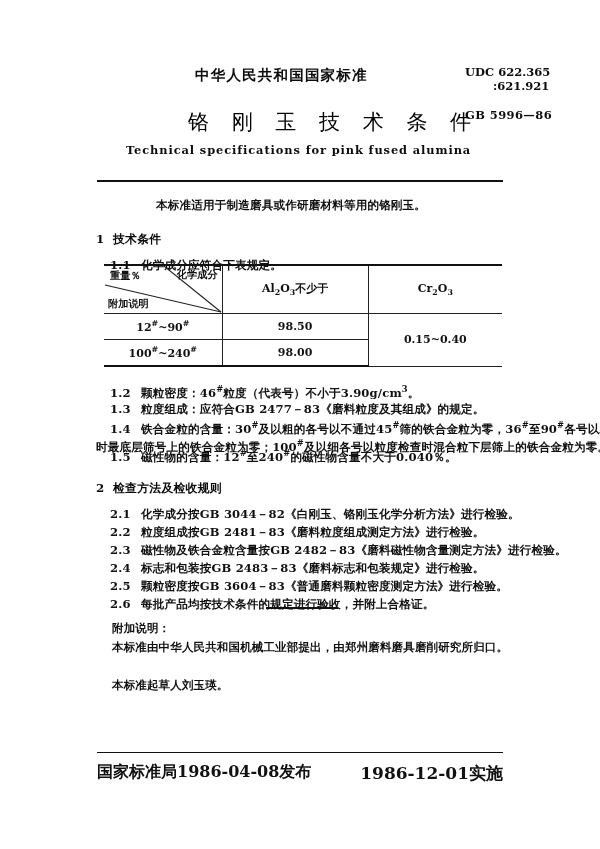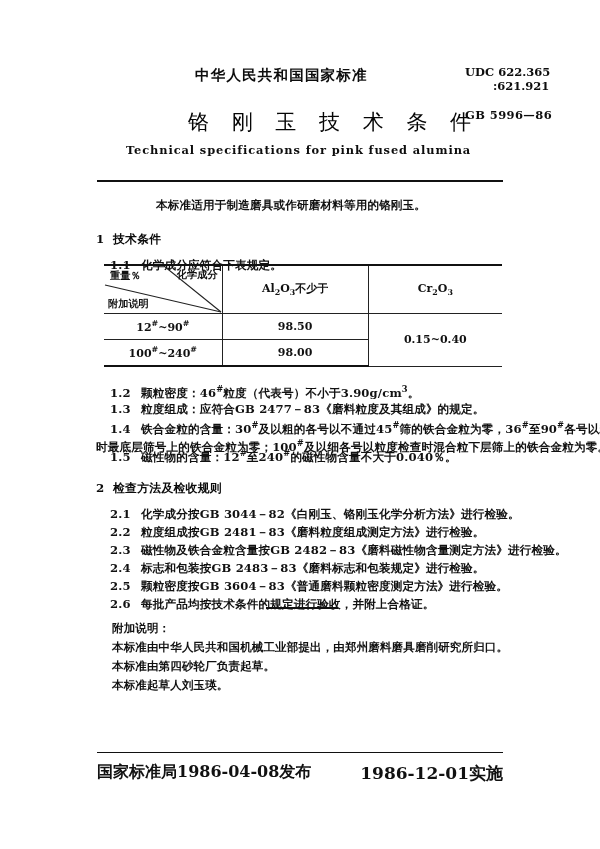--- a/index.html
+++ b/index.html
@@ -396,20 +396,19 @@
         <span class="mono-n">98.00</span>
       </td>
     </tr>
   </tbody>
     </table>
 
   <div class="appx-rule"></div>
 
   <div class="appx" style="top:621px;">附加说明：</div>
   <div class="appx" style="top:640px;">本标准由中华人民共和国机械工业部提出，由郑州磨料磨具磨削研究所归口。</div>
-  <div class="appx" style="top:659px;">本标准由第四砂轮厂负责起草。</div>
   <div class="appx" style="top:678px;">本标准起草人刘玉瑛。</div>
 
   <div class="foot-rule"></div>
   <div class="foot-left num-seq">国家标准局1986-04-08发布</div>
   <div class="foot-right num-seq">1986-12-01实施</div>
 
 </div>
 
 </body></html>

